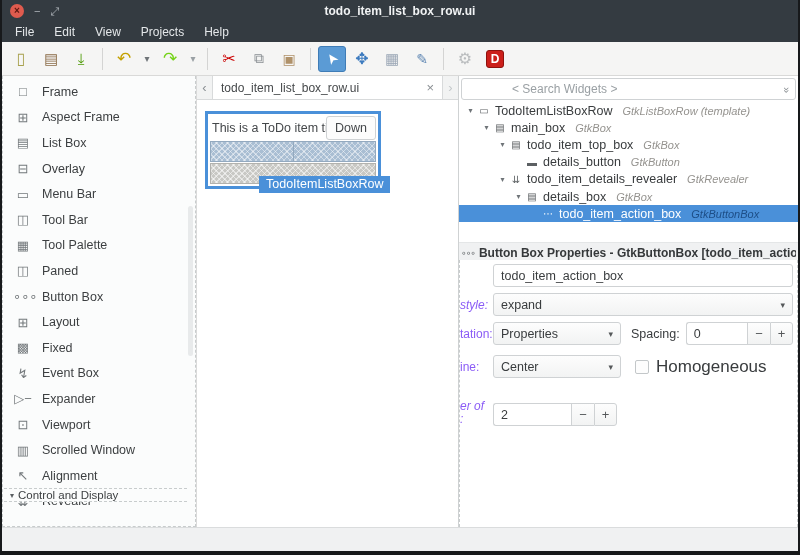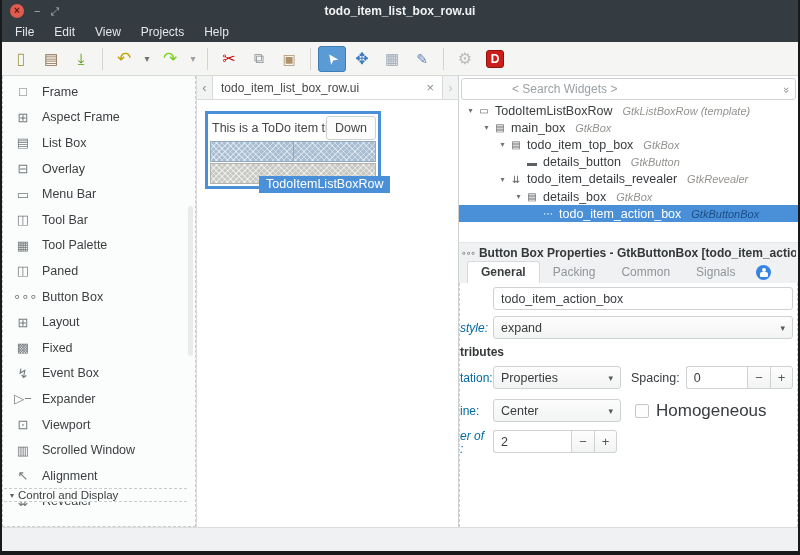--- a/index.html
+++ b/index.html
@@ -108,21 +108,21 @@
   .props-header-text { font-weight:bold; font-size:12px; color:#35383a; white-space:nowrap; overflow:hidden; }
   .props-tabs { height:23px; display:flex; align-items:flex-end; padding-left:8px; flex:none; }
   .props-tab { padding:3px 13px 4px; font-size:12px; color:#90959a; }
   .props-tab.active { background:#fff; color:#3b3e40; border:1px solid #d8dadb; border-bottom:none; border-radius:3px 3px 0 0; font-weight:bold; }
   .a11y-icon { width:15px; height:15px; border-radius:50%; background:#3584e4; margin:0 0 3px 8px; position:relative; flex:none; }
   .a11y-icon::before { content:""; position:absolute; left:5.5px; top:2.5px; width:4px; height:4px; border-radius:50%; background:#fff; }
   .a11y-icon::after { content:""; position:absolute; left:3.5px; top:7px; width:8px; height:5px; border-radius:2px 2px 1px 1px; background:#fff; }
 
   .props-body { flex:1; background:#fff; border-left:1px dashed #c8cccd; border-right:1px dashed #c8cccd; padding:4px 4px 0 0; min-height:0; }
   .prow { display:flex; align-items:center; margin-bottom:6px; }
-  .plabel { width:33px; flex:none; font-size:12px; color:#0369a1; text-align:left; overflow:hidden; white-space:nowrap; }
+  .plabel { width:33px; flex:none; font-size:12px; color:#8b5cf6; text-align:left; overflow:hidden; white-space:nowrap; }
   .plabel.ital { font-style:italic; }
   .plabel.two-line { line-height:1.1; align-self:center; font-style:italic; }
   .pattr-header { font-weight:bold; font-size:12px; color:#35383a; margin:4px 0 7px 0; }
   .text-input { height:23px; border:1px solid #cfd2d4; border-radius:3px; background:#fff; font-size:12.5px; color:#393c3e;
                 display:flex; align-items:center; padding:0 7px; }
   .id-input { flex:1; }
   .gselect { height:23px; border:1px solid #cfd2d4; border-radius:3px; background:linear-gradient(#fdfdfd,#f2f3f3);
              display:flex; align-items:center; justify-content:space-between; padding:0 7px; font-size:12.5px; color:#393c3e; }
   .gselect .arrow { font-size:9px; color:#55585a; margin-left:6px; }
   .style-select { flex:1; }
@@ -410,44 +410,33 @@
           <span class="tree-name">todo_item_action_box</span>
           <span class="tree-type">GtkButtonBox</span>
         </div>
       </div>
 
       <div class="props">
         <div class="props-header">
           <span class="props-header-icon">∘∘∘</span>
           <span class="props-header-text">Button Box Properties - GtkButtonBox [todo_item_action_b…</span>
         </div>
-        <div class="props-tabs" id="props-tabs">
-          <div class="props-tab active">General</div>
-
-          <div class="props-tab">Packing</div>
-
-          <div class="props-tab">Common</div>
-
-          <div class="props-tab">Signals</div>
-        <div class="a11y-icon"></div>
-          </div>
 
         <div class="props-body">
           <div class="prow">
             <span class="plabel"></span>
             <div class="text-input id-input">todo_item_action_box</div>
           </div>
           <div class="prow">
             <span class="plabel ital">style:</span>
             <div class="gselect style-select">
               <span>expand</span>
               <span class="arrow">▾</span>
             </div>
           </div>
-          <div class="pattr-header">tributes</div>
           <div class="prow">
             <span class="plabel">tation:</span>
             <div class="gselect w128">
               <span>Properties</span>
               <span class="arrow">▾</span>
             </div>
             <span style="margin-left:10px; font-size:12.5px; color:#393c3e;">Spacing:</span>
             <div class="spin-group" style="flex:1; margin-left:6px;">
               <div class="text-input spin-input" style="flex:1;">0</div>
               <div class="spin-btn minus">−</div>
@@ -456,21 +445,21 @@
           </div>
           <div class="prow" style="margin-top:10px;">
             <span class="plabel">ine:</span>
             <div class="gselect w128">
               <span>Center</span>
               <span class="arrow">▾</span>
             </div>
             <div class="checkbox" style="margin-left:14px;"></div>
             <span class="check-label">Homogeneous</span>
           </div>
-          <div class="prow" style="margin-top:8px; align-items:flex-start;">
+          <div class="prow" style="margin-top:22px; align-items:flex-end;">
             <span class="plabel two-line"><span>er of</span><br><span>:</span></span>
             <div class="spin-group">
               <div class="text-input spin-input" style="width:78px;">2</div>
               <div class="spin-btn minus">−</div>
               <div class="spin-btn plus">+</div>
             </div>
           </div>
         </div>
       </div>
     </div>

